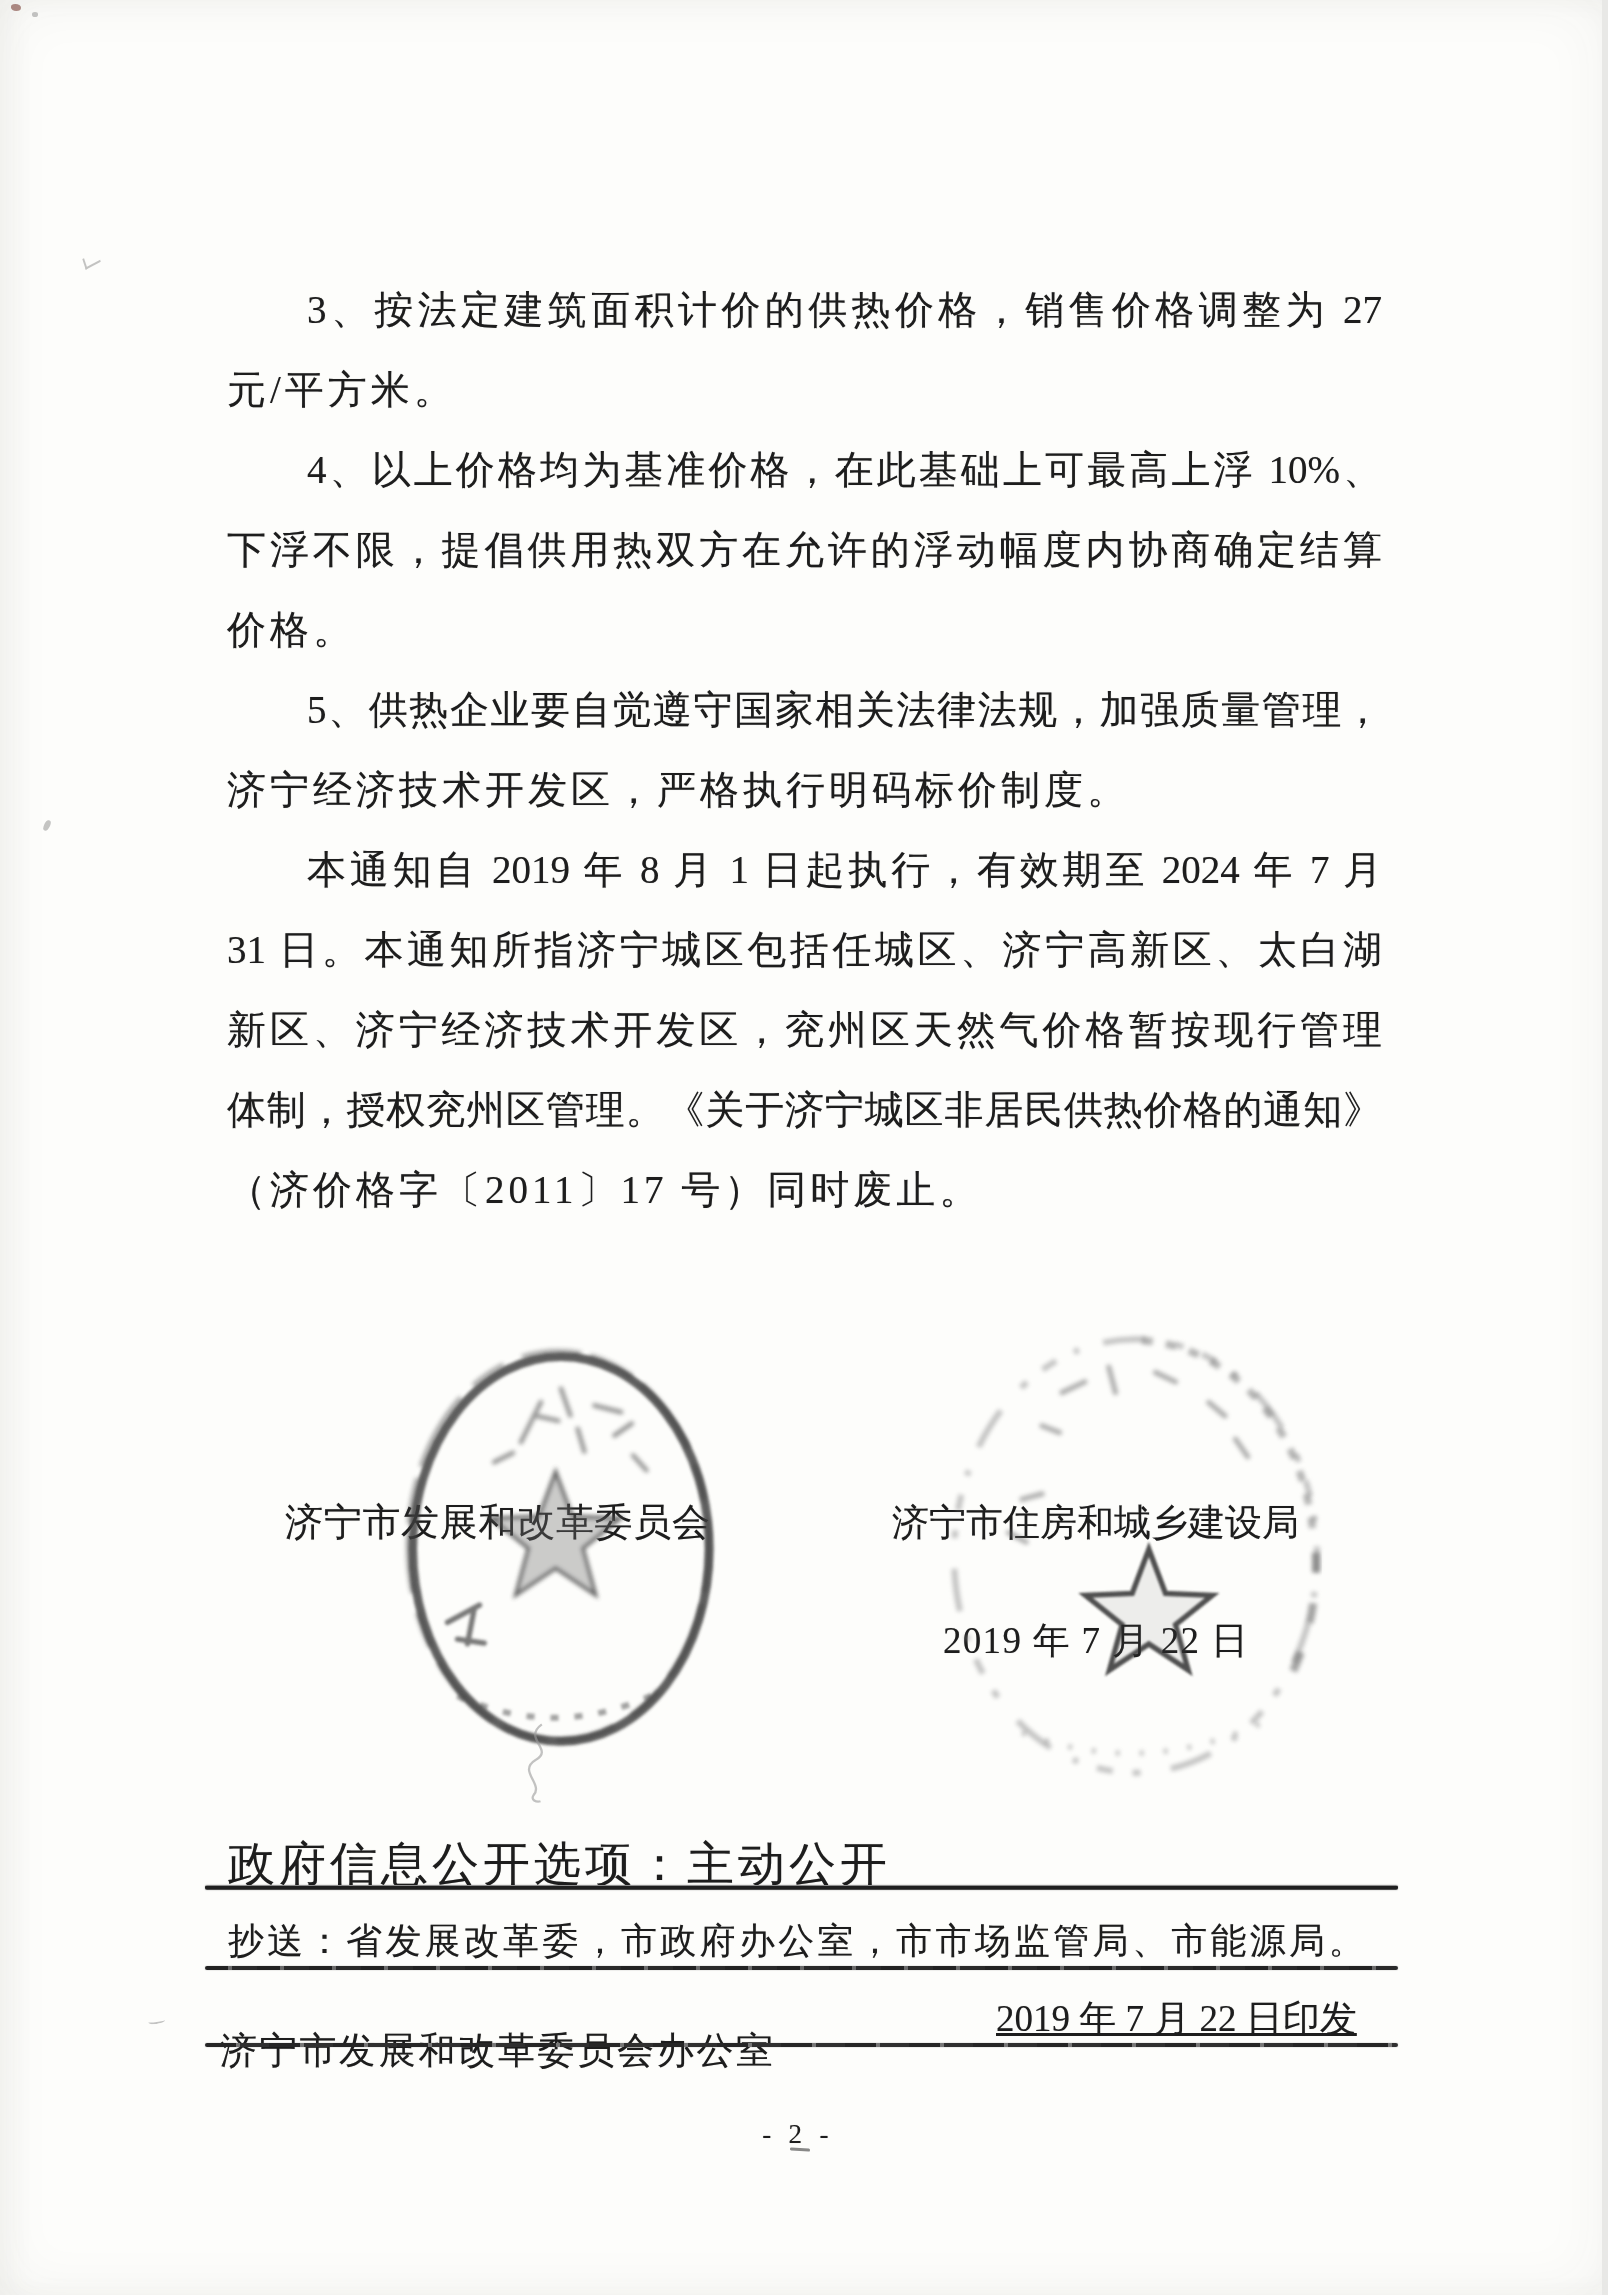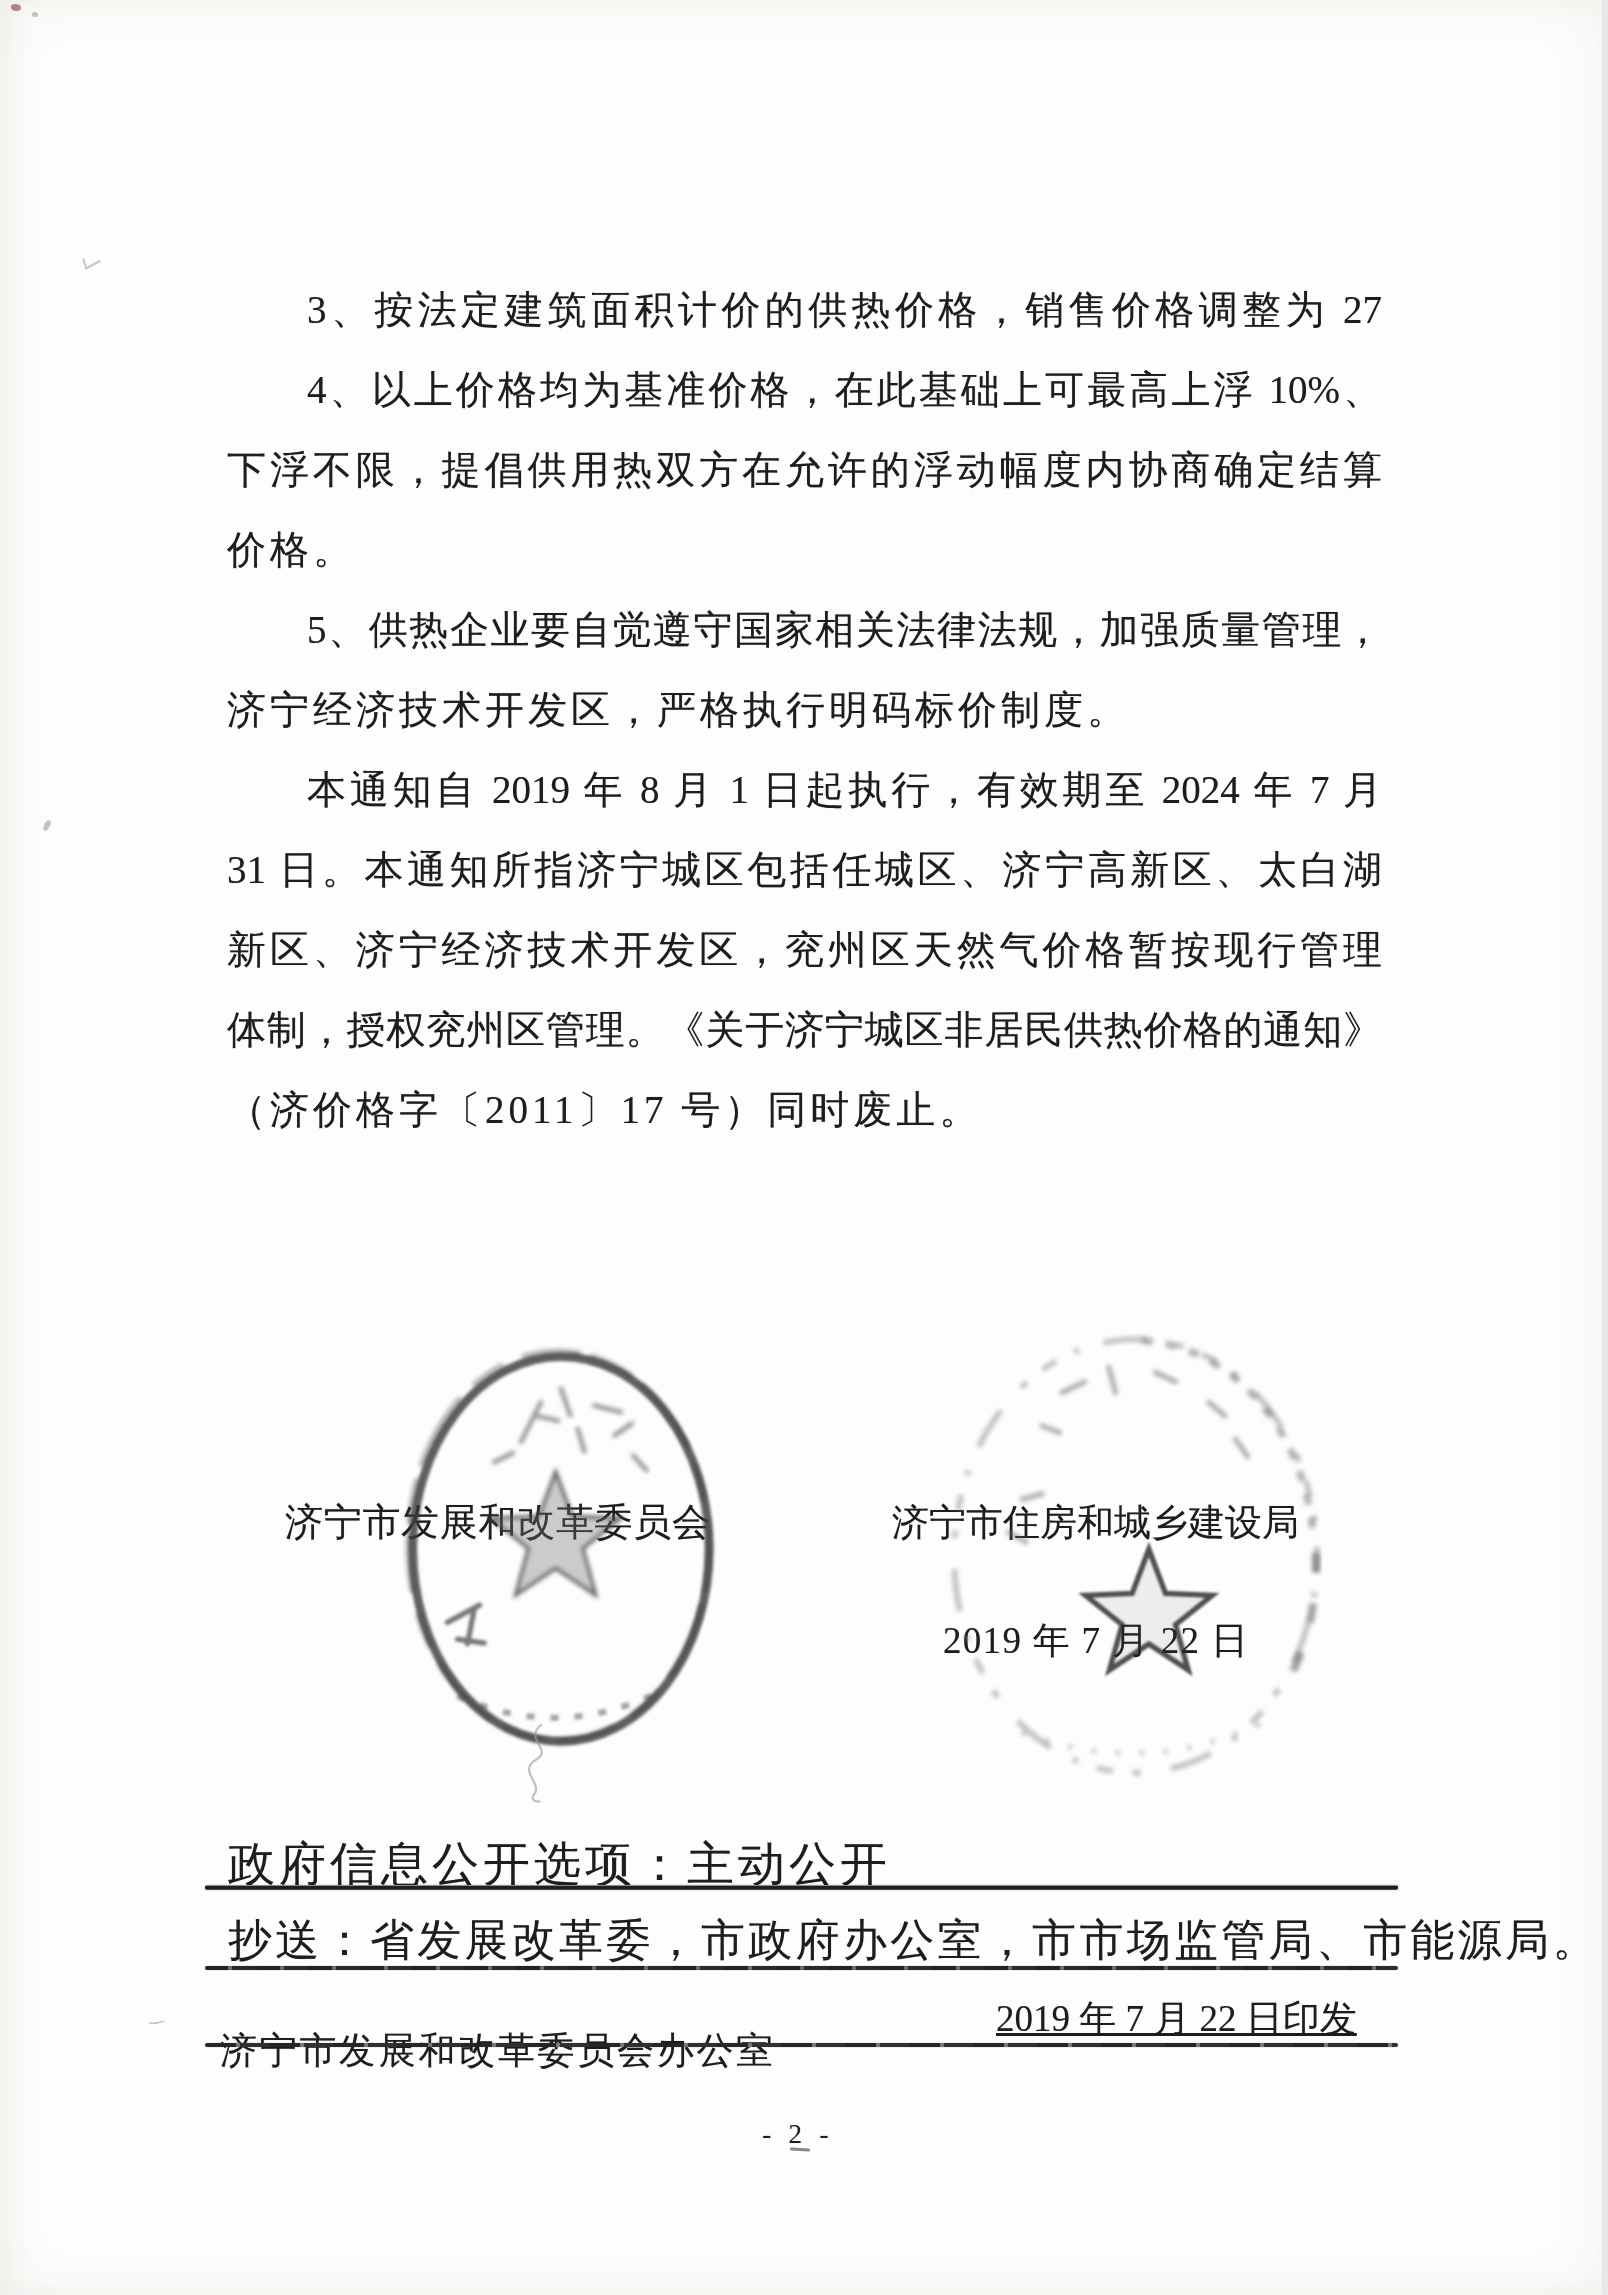--- a/index.html
+++ b/index.html
@@ -39,21 +39,21 @@
   
   .seal{position:absolute;pointer-events:none;}
   .seal-left{left:394px;top:1342px;}
   .seal-right{left:942px;top:1332px;}
   
   .f-row{
     position:absolute;white-space:nowrap;
     text-shadow:0 0 0.7px rgba(25,25,25,.4);
   }
   .f1{left:228px;top:1845px;font-size:47px;letter-spacing:4px;line-height:39px;}
-  .f2{left:228px;top:1921px;font-size:44px;letter-spacing:3.3px;line-height:40px;}
+  .f2{left:228px;top:1921px;font-size:36px;letter-spacing:3.3px;line-height:40px;}
   .f3a{left:220px;top:1998px;font-size:37px;letter-spacing:2.7px;line-height:41px;margin-top:32px;}
   .f3b{left:996px;top:1998px;font-size:37px;letter-spacing:0px;line-height:41px;text-decoration:underline;}
   .hr{
     position:absolute;left:205px;width:1193px;border-radius:2px;
   }
   .hr1{top:1885px;height:4.7px;
     background:linear-gradient(to bottom,#8f8f8f 0 1.3px,#1f1f1f 1.3px 4px,#4a4a4a 4px 4.7px);
     box-shadow:0 0 1.3px rgba(30,30,30,.5);}
   .hr2{top:1966px;height:4px;
     background:repeating-linear-gradient(90deg,#222 0 23px,#6a6a6a 23px 27px,#2a2a2a 27px 52px);
@@ -77,20 +77,21 @@
   .comma-1{left:44px;top:820px;width:6px;height:11.4px;background:#6f6f6f;opacity:.4;border-radius:60% 40% 70% 30%;transform:rotate(18deg);}
   .tilde-1{left:148px;top:2018px;width:17.4px;height:4px;border-bottom:2.7px solid #8b8b8b;opacity:.5;border-radius:50%;transform:rotate(-8deg);}
 </style>
 </head>
 <body>
 
 <div class="page">
 
   <main class="body-text">
     <div class="line just ind">3、按法定建筑面积计价的供热价格，销售价格调整为 27</div>
+    <div class="line plain">元/平方米。</div>
     <div class="line just ind">4、以上价格均为基准价格，在此基础上可最高上浮 10%、</div>
     <div class="line just">下浮不限，提倡供用热双方在允许的浮动幅度内协商确定结算</div>
     <div class="line plain">价格。</div>
     <div class="line just ind">5、供热企业要自觉遵守国家相关法律法规，加强质量管理，</div>
     <div class="line plain">济宁经济技术开发区，严格执行明码标价制度。</div>
     <div class="line just ind">本通知自 2019 年 8 月 1 日起执行，有效期至 2024 年 7 月</div>
     <div class="line just">31 日。本通知所指济宁城区包括任城区、济宁高新区、太白湖</div>
     <div class="line just">新区、济宁经济技术开发区，兖州区天然气价格暂按现行管理</div>
     <div class="line just">体制，授权兖州区管理。《关于济宁城区非居民供热价格的通知》</div>
     <div class="line plain">（济价格字〔2011〕17 号）同时废止。</div>

